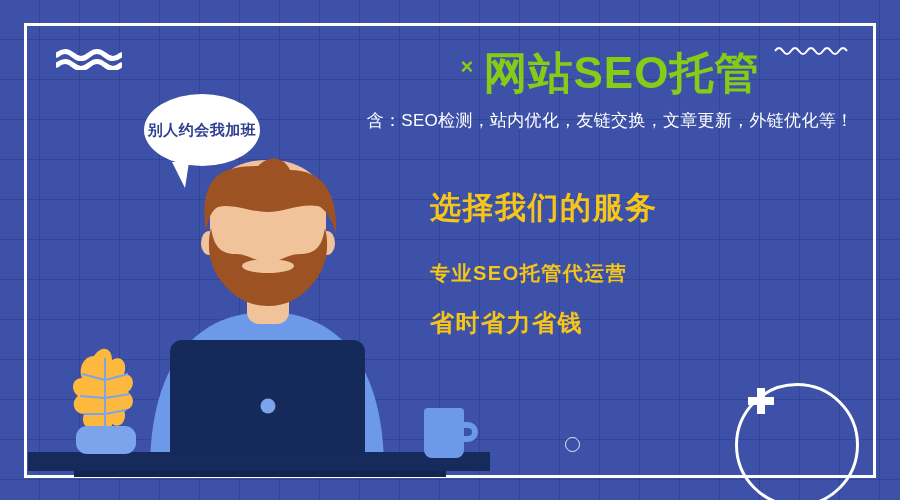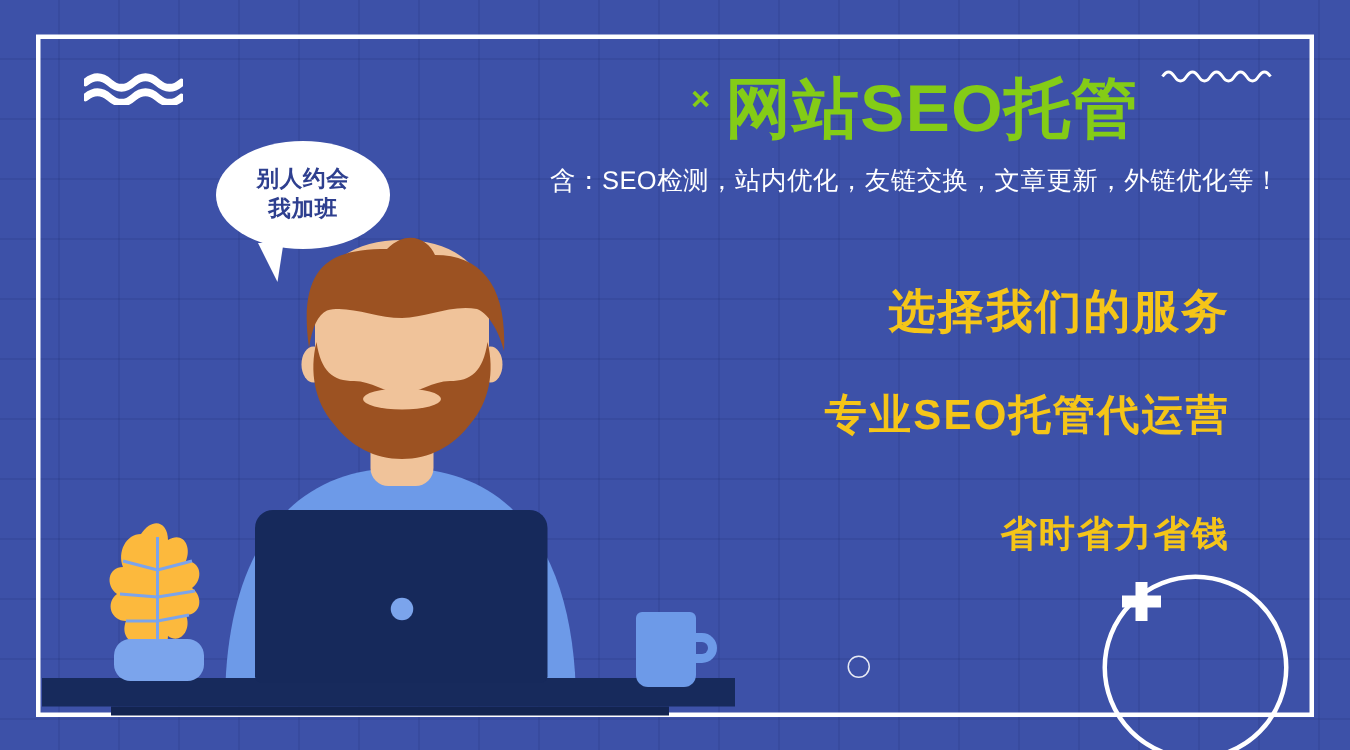--- a/index.html
+++ b/index.html
@@ -99,41 +99,41 @@
     margin-top:10px;
     white-space:nowrap;
     letter-spacing:0.3px;
   }
 
   
   .pitch {
     position:absolute;
     left:430px; top:192px;
     width:390px;
-    text-align:right;
+    text-align:left;
     color:#f5c518;
   }
   .pitch .line {
     font-size:31px;
     font-weight:bold;
     letter-spacing:1.5px;
     line-height:1;
   }
   .pitch .line.l1 { margin-bottom:40px; }
-  .pitch .line.l2 { margin-bottom:54px; font-size:28px; }
+  .pitch .line.l2 { margin-bottom:28px; font-size:20px; }
   .pitch .line.l3 { font-size:24px; }
 
   
   .bubble {
     position:absolute;
     left:144px; top:94px;
     width:116px; height:72px;
     background:#ffffff;
     border-radius:50%/50%;
-    display:flex; flex-direction:column;
+    display:flex; flex-direction:row;
     align-items:center; justify-content:center;
     color:#2e3f8f;
     font-size:15px;
     font-weight:bold;
     line-height:1.35;
     letter-spacing:0.5px;
     z-index:6;
   }
   .bubble .tail {
     position:absolute;

